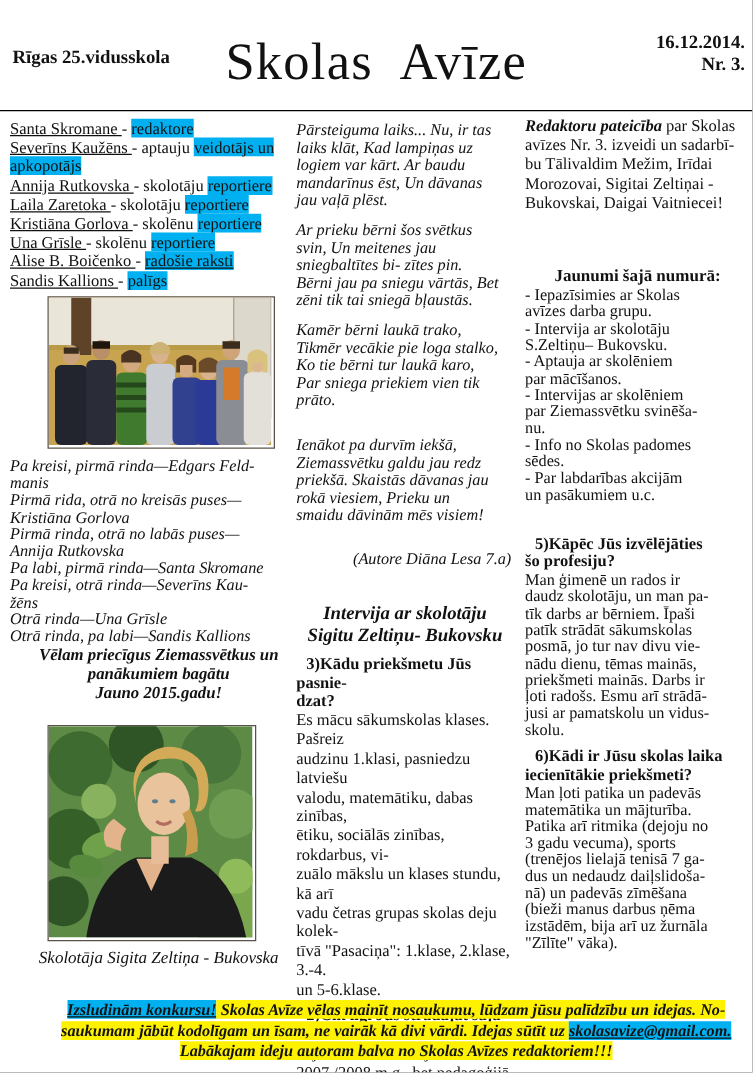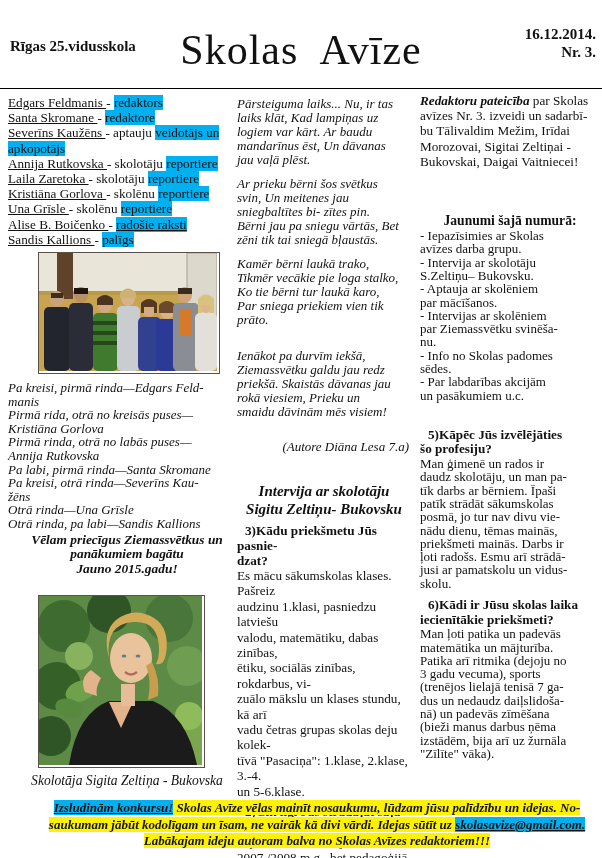--- a/index.html
+++ b/index.html
@@ -64,21 +64,20 @@
     <div class="title">Skolas Avīze</div>
     <div class="dateblock">
       <div>16.12.2014.</div>
       <div>Nr. 3.</div>
     </div>
   </div>
   <div class="rule"></div>
 
   <div class="col-left">
 
-    <div class="team-line"><span class="u">Edgars Feldmanis </span><span>- </span><span class="hl-blue">redaktors</span></div>
     <div class="team-line"><span class="u">Santa Skromane </span><span>- </span><span class="hl-blue">redaktore</span></div>
     <div class="team-line"><span class="u">Severīns Kaužēns </span><span>- aptauju </span><span class="hl-blue">veidotājs un apkopotājs</span></div>
     <div class="team-line"><span class="u">Annija Rutkovska </span><span>- skolotāju </span><span class="hl-blue">reportiere</span></div>
     <div class="team-line"><span class="u">Laila Zaretoka </span><span>- skolotāju </span><span class="hl-blue">reportiere</span></div>
     <div class="team-line"><span class="u">Kristiāna Gorlova </span><span>- skolēnu </span><span class="hl-blue">reportiere</span></div>
     <div class="team-line"><span class="u">Una Grīsle </span><span>- skolēnu </span><span class="hl-blue">reportiere</span></div>
     <div class="team-line"><span class="u">Alise B. Boičenko </span><span>- </span><span class="hl-blue u">radošie raksti</span></div>
     <div class="team-line"><span class="u">Sandis Kallions </span><span>- </span><span class="hl-blue">palīgs</span></div>
 
     <div class="photo-frame group-photo-wrap">

